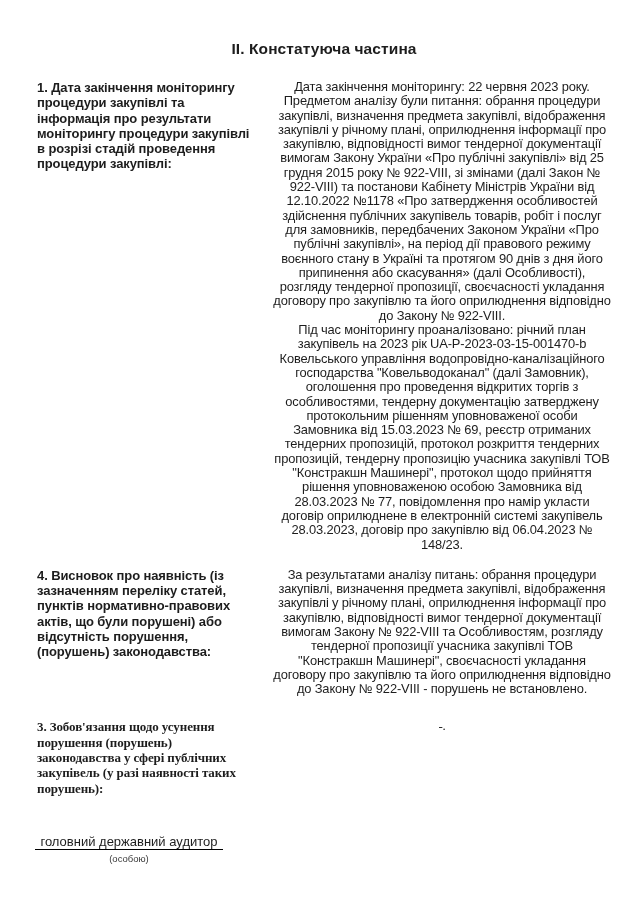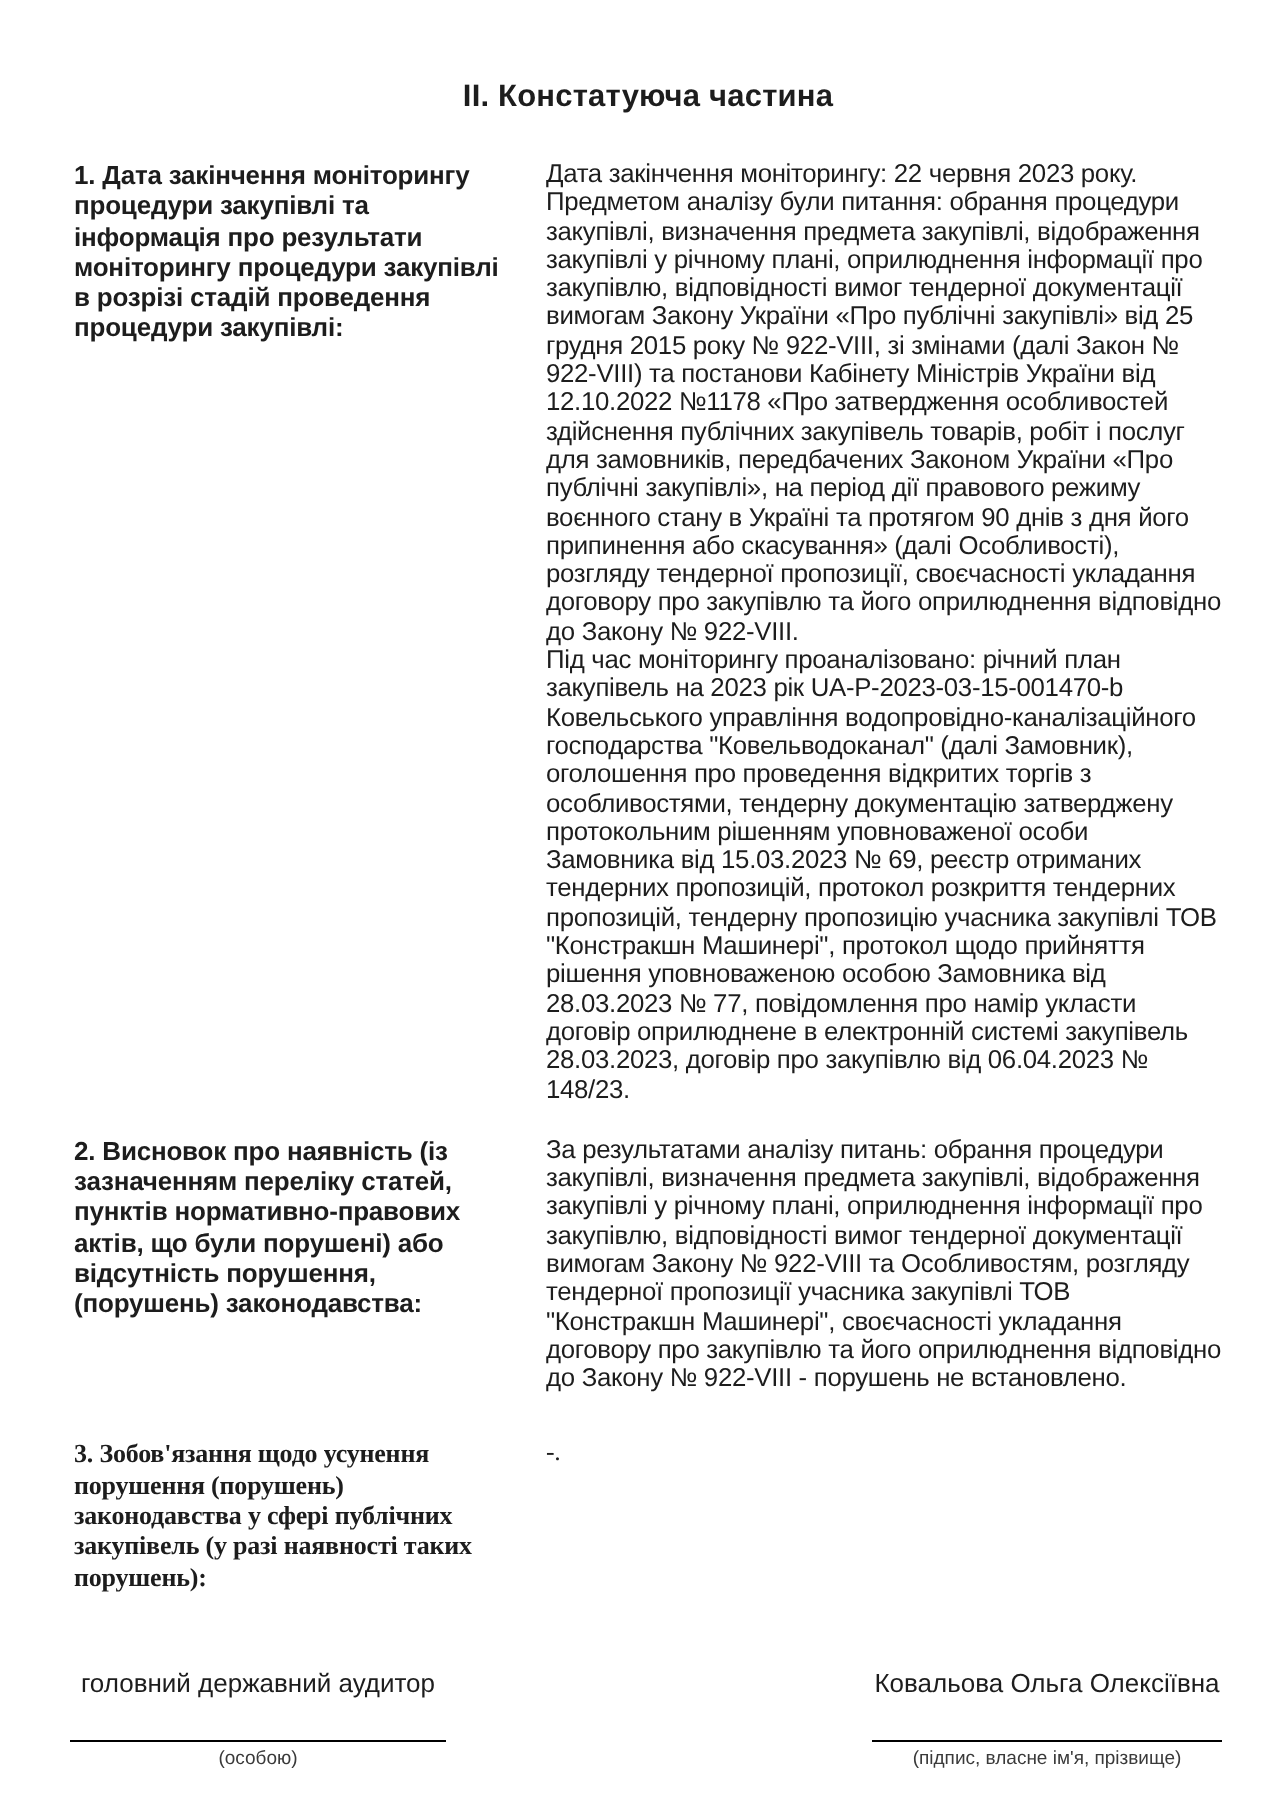--- a/index.html
+++ b/index.html
@@ -41,34 +41,34 @@
     font-size: 13px;
     font-weight: 700;
     line-height: 15.3px;
     letter-spacing: -0.1px;
   }
   .value {
     font-size: 12.9px;
     line-height: 14.3px;
     letter-spacing: -0.15px;
   }
-  .value p { margin: 0; }
+  .value p { margin: 0; text-align: center; }
   .signature {
     margin-top: 38px;
     display: flex;
     justify-content: space-between;
     align-items: flex-end;
   }
   .sig-block { text-align: center; }
   .sig-block.left  { width: 188px; margin-left: -2px; }
   .sig-block.right { width: 175px; }
   .sig-name {
     font-size: 13px;
     line-height: 15px;
-    margin-bottom: 21px;
+    margin-bottom: 0;
     white-space: nowrap;
   }
   .sig-line {
     border-top: 1.5px solid #000000;
     height: 0;
     margin-bottom: 3px;
   }
   .sig-caption {
     font-size: 9.5px;
     color: #3a3a3a;
@@ -84,39 +84,34 @@
 
   <div class="row">
     <div class="label">1. Дата закінчення моніторингу процедури закупівлі та інформація про результати моніторингу процедури закупівлі в розрізі стадій проведення процедури закупівлі:</div>
     <div class="value">
       <p>Дата закінчення моніторингу: 22 червня 2023 року. Предметом аналізу були питання: обрання процедури закупівлі, визначення предмета закупівлі, відображення закупівлі у річному плані, оприлюднення інформації про закупівлю, відповідності вимог тендерної документації вимогам Закону України «Про публічні закупівлі» від 25 грудня 2015 року № 922-VIII, зі змінами (далі Закон № 922-VIII) та постанови Кабінету Міністрів України від 12.10.2022 №1178 «Про затвердження особливостей здійснення публічних закупівель товарів, робіт і послуг для замовників, передбачених Законом України «Про публічні закупівлі», на період дії правового режиму воєнного стану в Україні та протягом 90 днів з дня його припинення або скасування» (далі Особливості), розгляду тендерної пропозиції, своєчасності укладання договору про закупівлю та його оприлюднення відповідно до Закону № 922-VIII.</p>
       <p>Під час моніторингу проаналізовано: річний план закупівель на 2023 рік UA-P-2023-03-15-001470-b Ковельського управління водопровідно-каналізаційного господарства "Ковельводоканал" (далі Замовник), оголошення про проведення відкритих торгів з особливостями, тендерну документацію затверджену протокольним рішенням уповноваженої особи Замовника від 15.03.2023 № 69, реєстр отриманих тендерних пропозицій, протокол розкриття тендерних пропозицій, тендерну пропозицію учасника закупівлі ТОВ "Констракшн Машинері", протокол щодо прийняття рішення уповноваженою особою Замовника від 28.03.2023 № 77, повідомлення про намір укласти договір оприлюднене в електронній системі закупівель 28.03.2023, договір про закупівлю від 06.04.2023 № 148/23.</p>
     </div>
   </div>
 
   <div class="row">
-    <div class="label">2. Висновок про наявність (із зазначенням переліку статей, пунктів нормативно-правових актів, що були порушені) або відсутність порушення, (порушень) законодавства:</div>
+    <div class="label">4. Висновок про наявність (із зазначенням переліку статей, пунктів нормативно-правових актів, що були порушені) або відсутність порушення, (порушень) законодавства:</div>
     <div class="value">
       <p>За результатами аналізу питань: обрання процедури закупівлі, визначення предмета закупівлі, відображення закупівлі у річному плані, оприлюднення інформації про закупівлю, відповідності вимог тендерної документації вимогам Закону № 922-VIII та Особливостям, розгляду тендерної пропозиції учасника закупівлі ТОВ "Констракшн Машинері", своєчасності укладання договору про закупівлю та його оприлюднення відповідно до Закону № 922-VIII - порушень не встановлено.</p>
     </div>
   </div>
 
   <div class="row third">
     <div class="label">3. Зобов'язання щодо усунення порушення (порушень) законодавства у сфері публічних закупівель (у разі наявності таких порушень):</div>
     <div class="value">
       <p>-.</p>
     </div>
   </div>
 
   <div class="signature">
     <div class="sig-block left">
       <div class="sig-name">головний державний аудитор</div>
       <div class="sig-line"></div>
       <div class="sig-caption">(особою)</div>
     </div>
-    <div class="sig-block right">
-      <div class="sig-name">Ковальова Ольга Олексіївна</div>
-      <div class="sig-line"></div>
-      <div class="sig-caption">(підпис, власне ім'я, прізвище)</div>
-    </div>
   </div>
 
 </div>
 
 </body></html>

